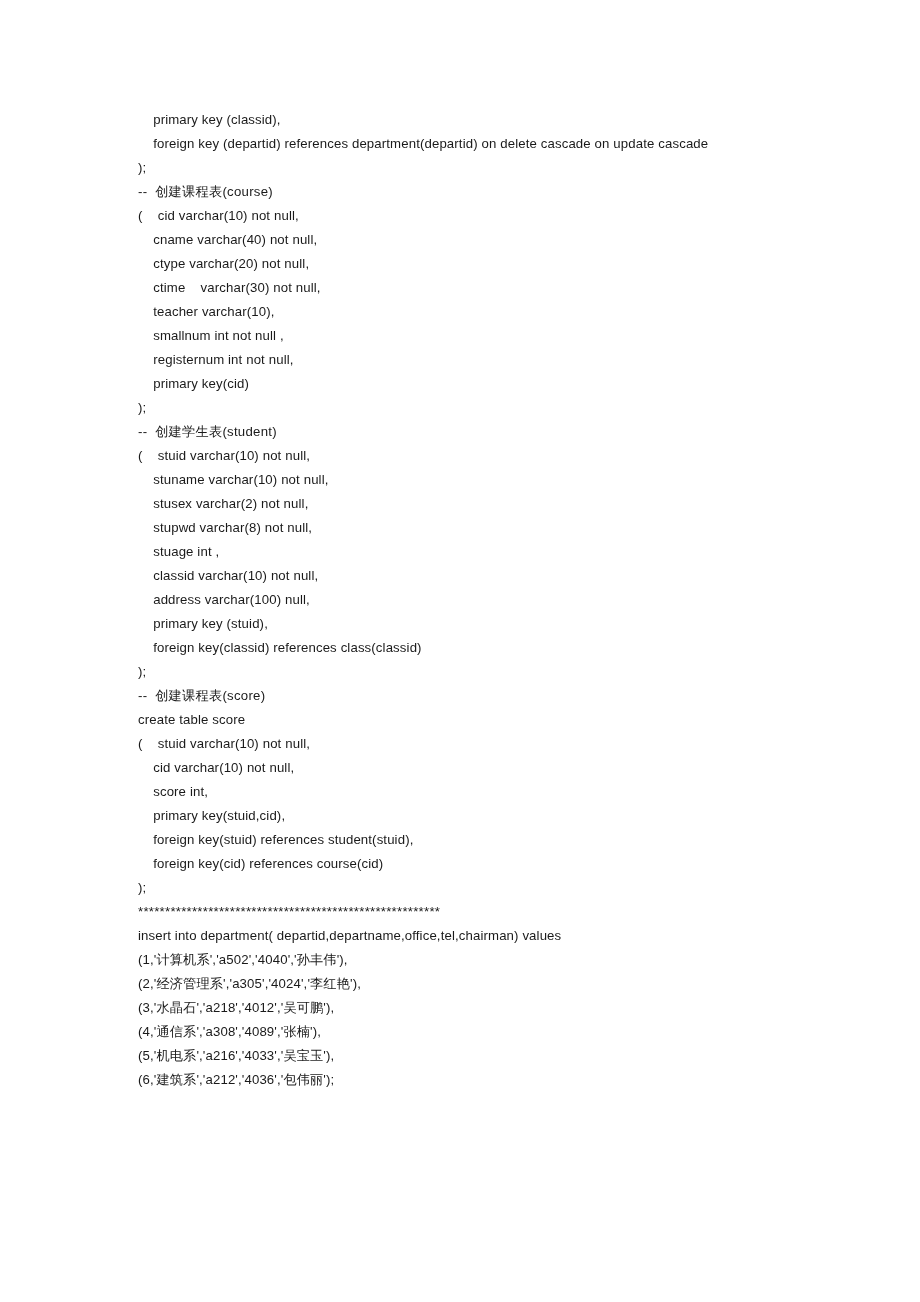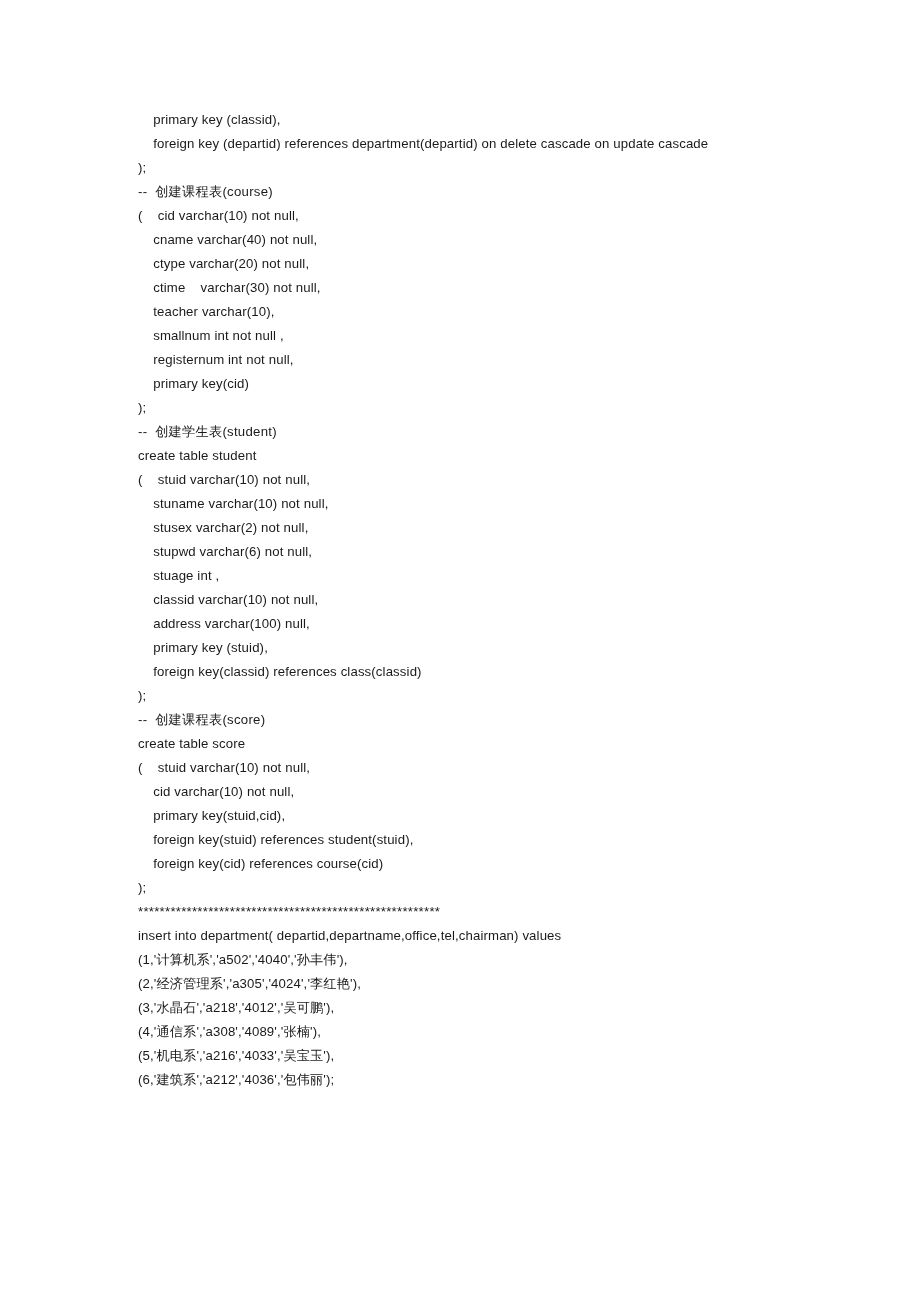--- a/index.html
+++ b/index.html
@@ -59,35 +59,35 @@
       <div class="code-line">(    cid varchar(10) not null,</div>
       <div class="code-line">    cname varchar(40) not null,</div>
       <div class="code-line">    ctype varchar(20) not null,</div>
       <div class="code-line">    ctime    varchar(30) not null,</div>
       <div class="code-line">    teacher varchar(10),</div>
       <div class="code-line">    smallnum int not null ,</div>
       <div class="code-line">    registernum int not null,</div>
       <div class="code-line">    primary key(cid)</div>
       <div class="code-line">);</div>
       <div class="code-line comment">--  创建学生表(student)</div>
-      <div class="code-line">create table student</div>
       <div class="code-line">(    stuid varchar(10) not null,</div>
       <div class="code-line">    stuname varchar(10) not null,</div>
       <div class="code-line">    stusex varchar(2) not null,</div>
-      <div class="code-line">    stupwd varchar(6) not null,</div>
+      <div class="code-line">    stupwd varchar(8) not null,</div>
       <div class="code-line">    stuage int ,</div>
       <div class="code-line">    classid varchar(10) not null,</div>
       <div class="code-line">    address varchar(100) null,</div>
       <div class="code-line">    primary key (stuid),</div>
       <div class="code-line">    foreign key(classid) references class(classid)</div>
       <div class="code-line">);</div>
       <div class="code-line comment">--  创建课程表(score)</div>
       <div class="code-line">create table score</div>
       <div class="code-line">(    stuid varchar(10) not null,</div>
       <div class="code-line">    cid varchar(10) not null,</div>
+      <div class="code-line">    score int,</div>
       <div class="code-line">    primary key(stuid,cid),</div>
       <div class="code-line">    foreign key(stuid) references student(stuid),</div>
       <div class="code-line">    foreign key(cid) references course(cid)</div>
       <div class="code-line">);</div>
       <div class="code-line stars">********************************************************</div>
       <div class="code-line">insert into department( departid,departname,office,tel,chairman) values</div>
       <div class="code-line">(1,'计算机系','a502','4040','孙丰伟'),</div>
       <div class="code-line">(2,'经济管理系','a305','4024','李红艳'),</div>
       <div class="code-line">(3,'水晶石','a218','4012','吴可鹏'),</div>
       <div class="code-line">(4,'通信系','a308','4089','张楠'),</div>

